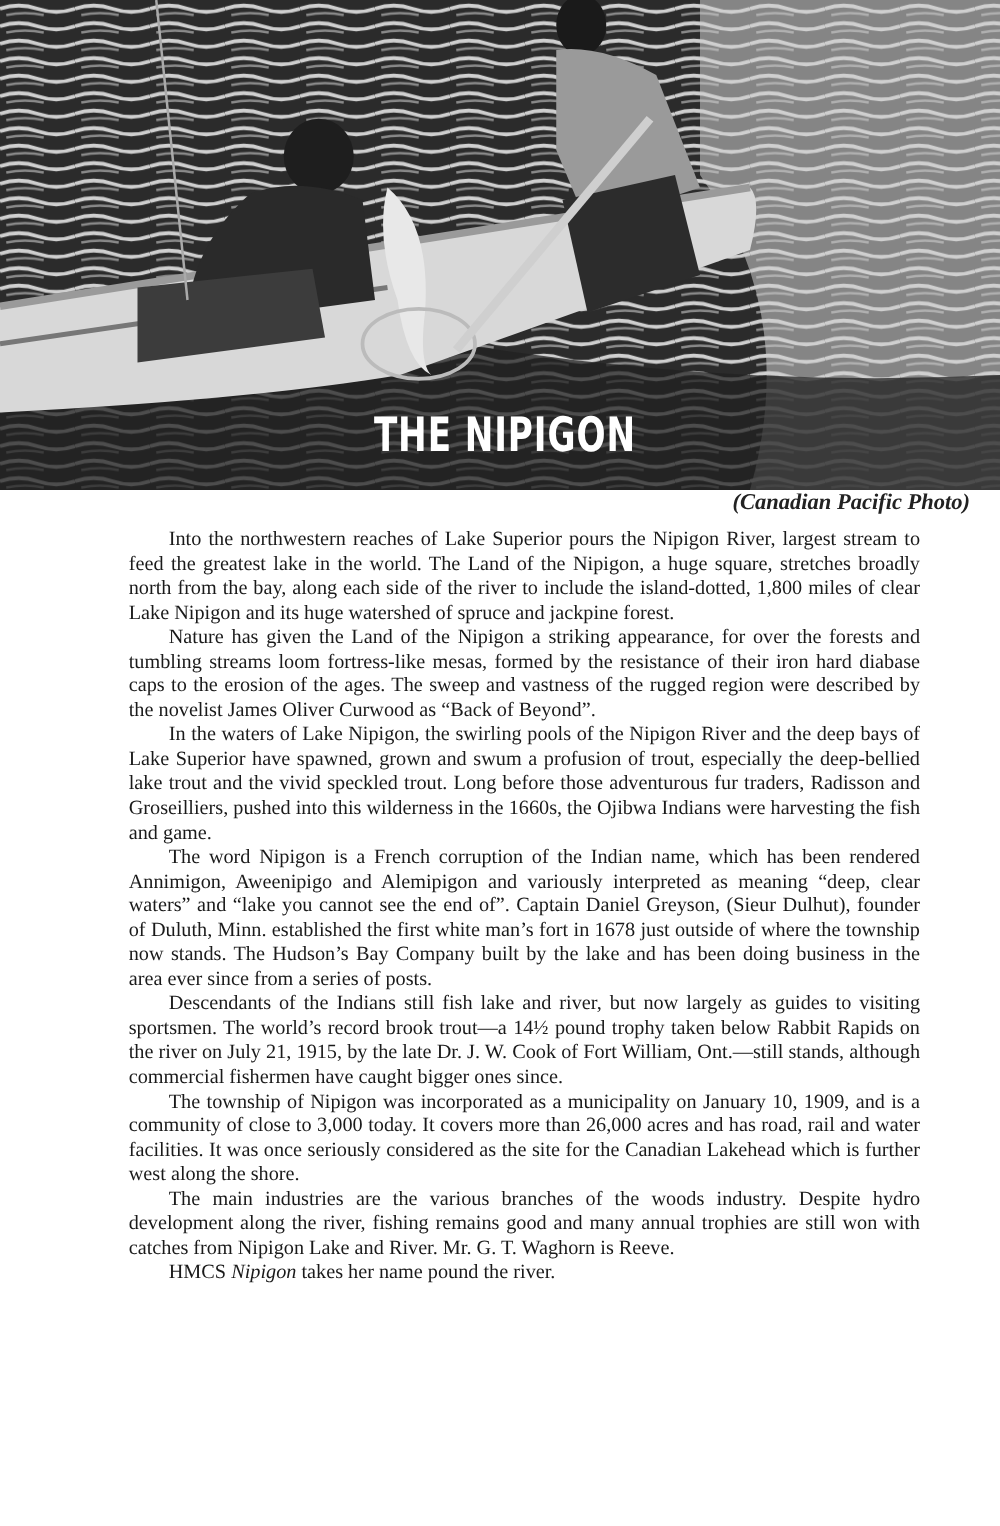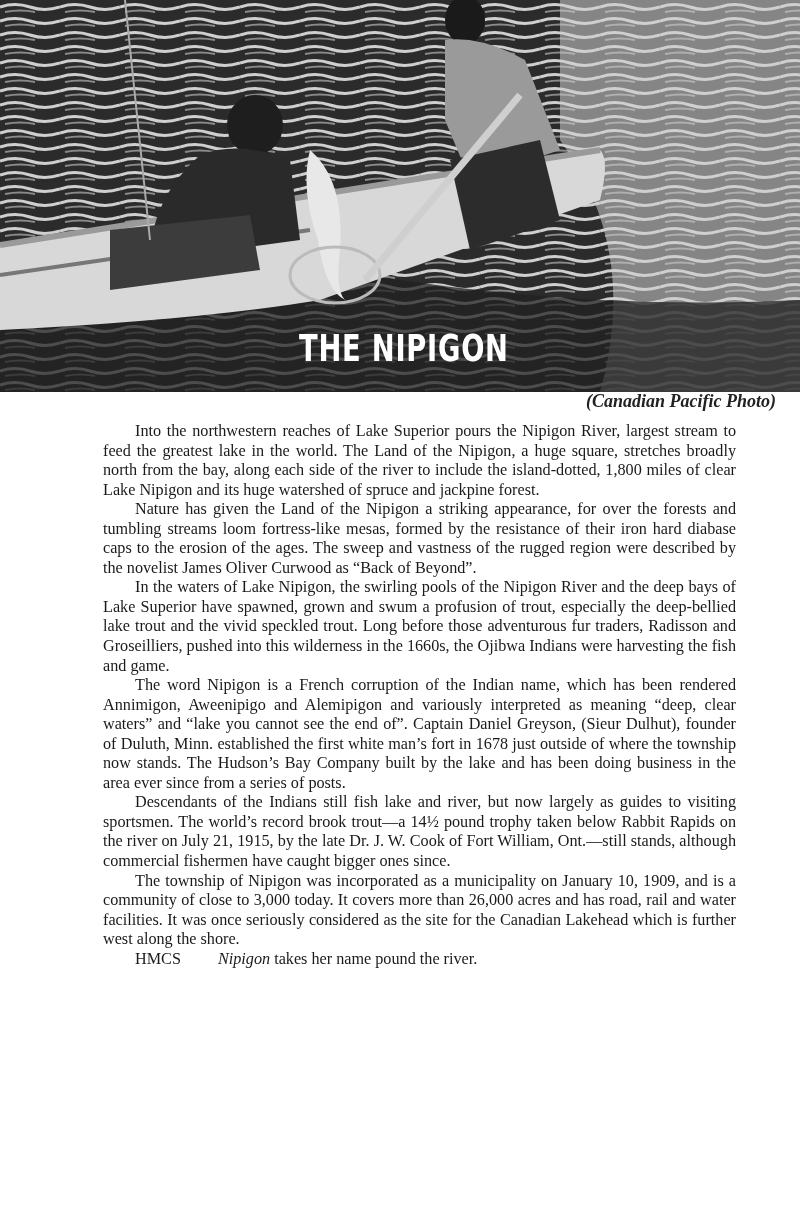--- a/index.html
+++ b/index.html
@@ -58,21 +58,20 @@
       font-size: 16.2px;
       line-height: 19.55px;
       text-align: justify;
     }
     .article p {
       margin: 0;
       text-indent: 32px;
     }
     .article em {
       font-style: italic;
-      margin-left: 33px;
     }
   </style>
 </head>
 <body>
 
 <div class="photo">
   <svg width="800" height="392" viewBox="0 0 800 392">
     <defs>
       <pattern id="ripples" width="60" height="14" patternUnits="userSpaceOnUse">
         <rect width="60" height="14" fill="#2b2b2b"></rect>
@@ -111,14 +110,15 @@
 
 <div class="caption">(Canadian Pacific Photo)</div>
 
 <div class="article">
   <p>Into the northwestern reaches of Lake Superior pours the Nipigon River, largest stream to feed the greatest lake in the world. The Land of the Nipigon, a huge square, stretches broadly north from the bay, along each side of the river to include the island-dotted, 1,800 miles of clear Lake Nipigon and its huge watershed of spruce and jackpine forest.</p>
   <p>Nature has given the Land of the Nipigon a striking appearance, for over the forests and tumbling streams loom fortress-like mesas, formed by the resistance of their iron hard diabase caps to the erosion of the ages. The sweep and vastness of the rugged region were described by the novelist James Oliver Curwood as “Back of Beyond”.</p>
   <p>In the waters of Lake Nipigon, the swirling pools of the Nipigon River and the deep bays of Lake Superior have spawned, grown and swum a profusion of trout, especially the deep-bellied lake trout and the vivid speckled trout. Long before those adventurous fur traders, Radisson and Groseilliers, pushed into this wilderness in the 1660s, the Ojibwa Indians were harvesting the fish and game.</p>
   <p>The word Nipigon is a French corruption of the Indian name, which has been rendered Annimigon, Aweenipigo and Alemipigon and variously interpreted as meaning “deep, clear waters” and “lake you cannot see the end of”. Captain Daniel Greyson, (Sieur Dulhut), founder of Duluth, Minn. established the first white man’s fort in 1678 just outside of where the township now stands. The Hudson’s Bay Company built by the lake and has been doing business in the area ever since from a series of posts.</p>
   <p>Descendants of the Indians still fish lake and river, but now largely as guides to visiting sportsmen. The world’s record brook trout—a 14½ pound trophy taken below Rabbit Rapids on the river on July 21, 1915, by the late Dr. J. W. Cook of Fort William, Ont.—still stands, although commercial fishermen have caught bigger ones since.</p>
   <p>The township of Nipigon was incorporated as a municipality on January 10, 1909, and is a community of close to 3,000 today. It covers more than 26,000 acres and has road, rail and water facilities. It was once seriously considered as the site for the Canadian Lakehead which is further west along the shore.</p>
+  <p>The main industries are the various branches of the woods industry. Despite hydro development along the river, fishing remains good and many annual trophies are still won with catches from Nipigon Lake and River. Mr. G. T. Waghorn is Reeve.</p>
   <p><span>HMCS </span><em>Nipigon</em><span> takes her name pound the river.</span></p>
 </div>
 
 </body></html>

